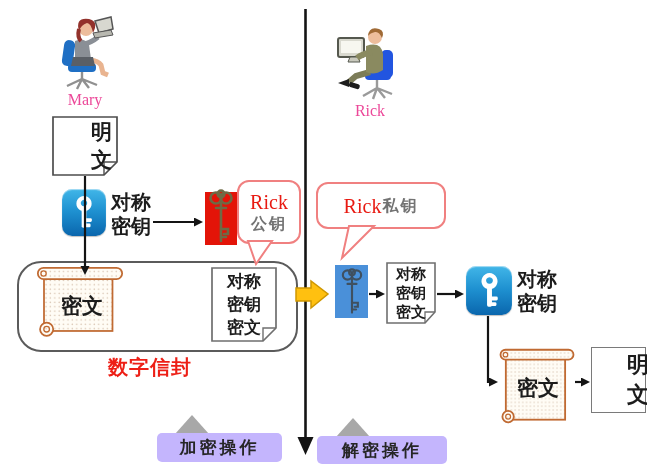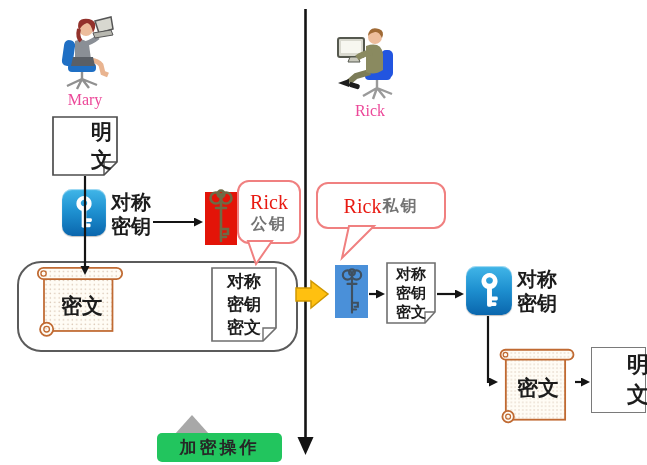--- a/index.html
+++ b/index.html
@@ -29,21 +29,21 @@
     background:linear-gradient(180deg,#41b6e8 0%,#1e90d0 48%,#0a66ad 100%);
     box-shadow:inset 0 1px 1px rgba(255,255,255,.55), 0 1px 1px rgba(0,0,0,.25);
     display:flex;align-items:center;justify-content:center;
   }
   .key-block{display:flex;align-items:flex-end;justify-content:center;}
   .envelope{border:2px solid #5b5b5b;border-radius:24px;box-sizing:border-box;background:transparent;}
   .plain-box{border:1.6px solid #7a7a7a;box-sizing:border-box;background:#fff;
     display:flex;align-items:center;justify-content:center;}
   .doc-wrap{display:flex;align-items:center;justify-content:center;}
   .doc-text{position:absolute;inset:0;display:flex;flex-direction:column;align-items:center;justify-content:center;}
-  .callout-rect{background:#22c55e;border-radius:5px;display:flex;align-items:center;justify-content:center;}
+  .callout-rect{background:#c4b5fd;border-radius:5px;display:flex;align-items:center;justify-content:center;}
   .callout-rect .op{font-family:"Liberation Sans","DejaVu Sans",sans-serif;
     font-size:17px;font-weight:700;color:#262626;letter-spacing:3px;}
   .tri-up{width:0;height:0;border-left:17px solid transparent;border-right:17px solid transparent;
     border-bottom:19px solid #a8a8a8;}
   .scroll-label{font-size:21px;font-weight:600;text-align:center;}
 </style>
 </head>
 <body>
 
 <div class="stage">
@@ -138,20 +138,21 @@
       <path d="M1 1 H65 V61 L52 74 H1 Z" fill="#ffffff" stroke="#6f6f6f" stroke-width="1.7"></path>
       <path d="M52 74 V61 H65" fill="none" stroke="#6f6f6f" stroke-width="1.4"></path>
     </svg>
     <div class="doc-text doc3">
       <span class="ln">对称</span>
       <span class="ln">密钥</span>
       <span class="ln">密文</span>
     </div>
   </div>
 
+  <div class="abs envelope-label" style="left:108px;top:354px;">数字信封</div>
 
   <div class="abs" style="left:336px;top:24px;width:68px;height:78px;">
     <svg width="68" height="78" viewBox="0 0 68 78">
       <rect x="2" y="14" width="26" height="19" rx="2" fill="#d9d9cf" stroke="#55584e" stroke-width="2"></rect>
       <rect x="5" y="17" width="20" height="12" fill="#f7f7f0"></rect>
       <path d="M14 33 h8 l2 5 h-12 Z" fill="#c9c9bd" stroke="#55584e" stroke-width="1"></path>
       <rect x="45" y="26" width="12" height="28" rx="5" fill="#2255e0"></rect>
       <rect x="29" y="46" width="26" height="10" rx="4" fill="#2255e0"></rect>
       <g stroke="#9a9a9a" stroke-width="2.4" fill="none">
         <path d="M41 56 V64 M41 64 L27 72 M41 64 L37 75 M41 64 L49 74 M41 64 L56 70"></path>
@@ -235,20 +236,26 @@
     <span class="doc-label cn" style="font-size:22px;">明文</span>
   </div>
 
   <div class="abs" style="left:157px;top:414px;width:125px;height:48px;">
     <div class="abs tri-up" style="left:18px;top:1px;"></div>
     <div class="abs callout-rect" style="left:0;top:19px;width:125px;height:29px;">
       <span class="op">加密操作</span>
     </div>
   </div>
 
+  <div class="abs" style="left:317px;top:417px;width:130px;height:46px;">
+    <div class="abs tri-up" style="left:19px;top:1px;"></div>
+    <div class="abs callout-rect" style="left:0;top:19px;width:130px;height:28px;">
+      <span class="op">解密操作</span>
+    </div>
+  </div>
 
   <svg class="abs" style="left:0;top:0;pointer-events:none;" width="647" height="465" viewBox="0 0 647 465">
     <defs>
       <marker id="ah" markerWidth="10" markerHeight="10" refX="2" refY="4.5" orient="auto" markerUnits="userSpaceOnUse">
         <path d="M0 0 L9 4.5 L0 9 Z" fill="#141414"></path>
       </marker>
     </defs>
 
     <g>
       <line x1="305.5" y1="9" x2="305.5" y2="438" stroke="#141414" stroke-width="2.6"></line>

